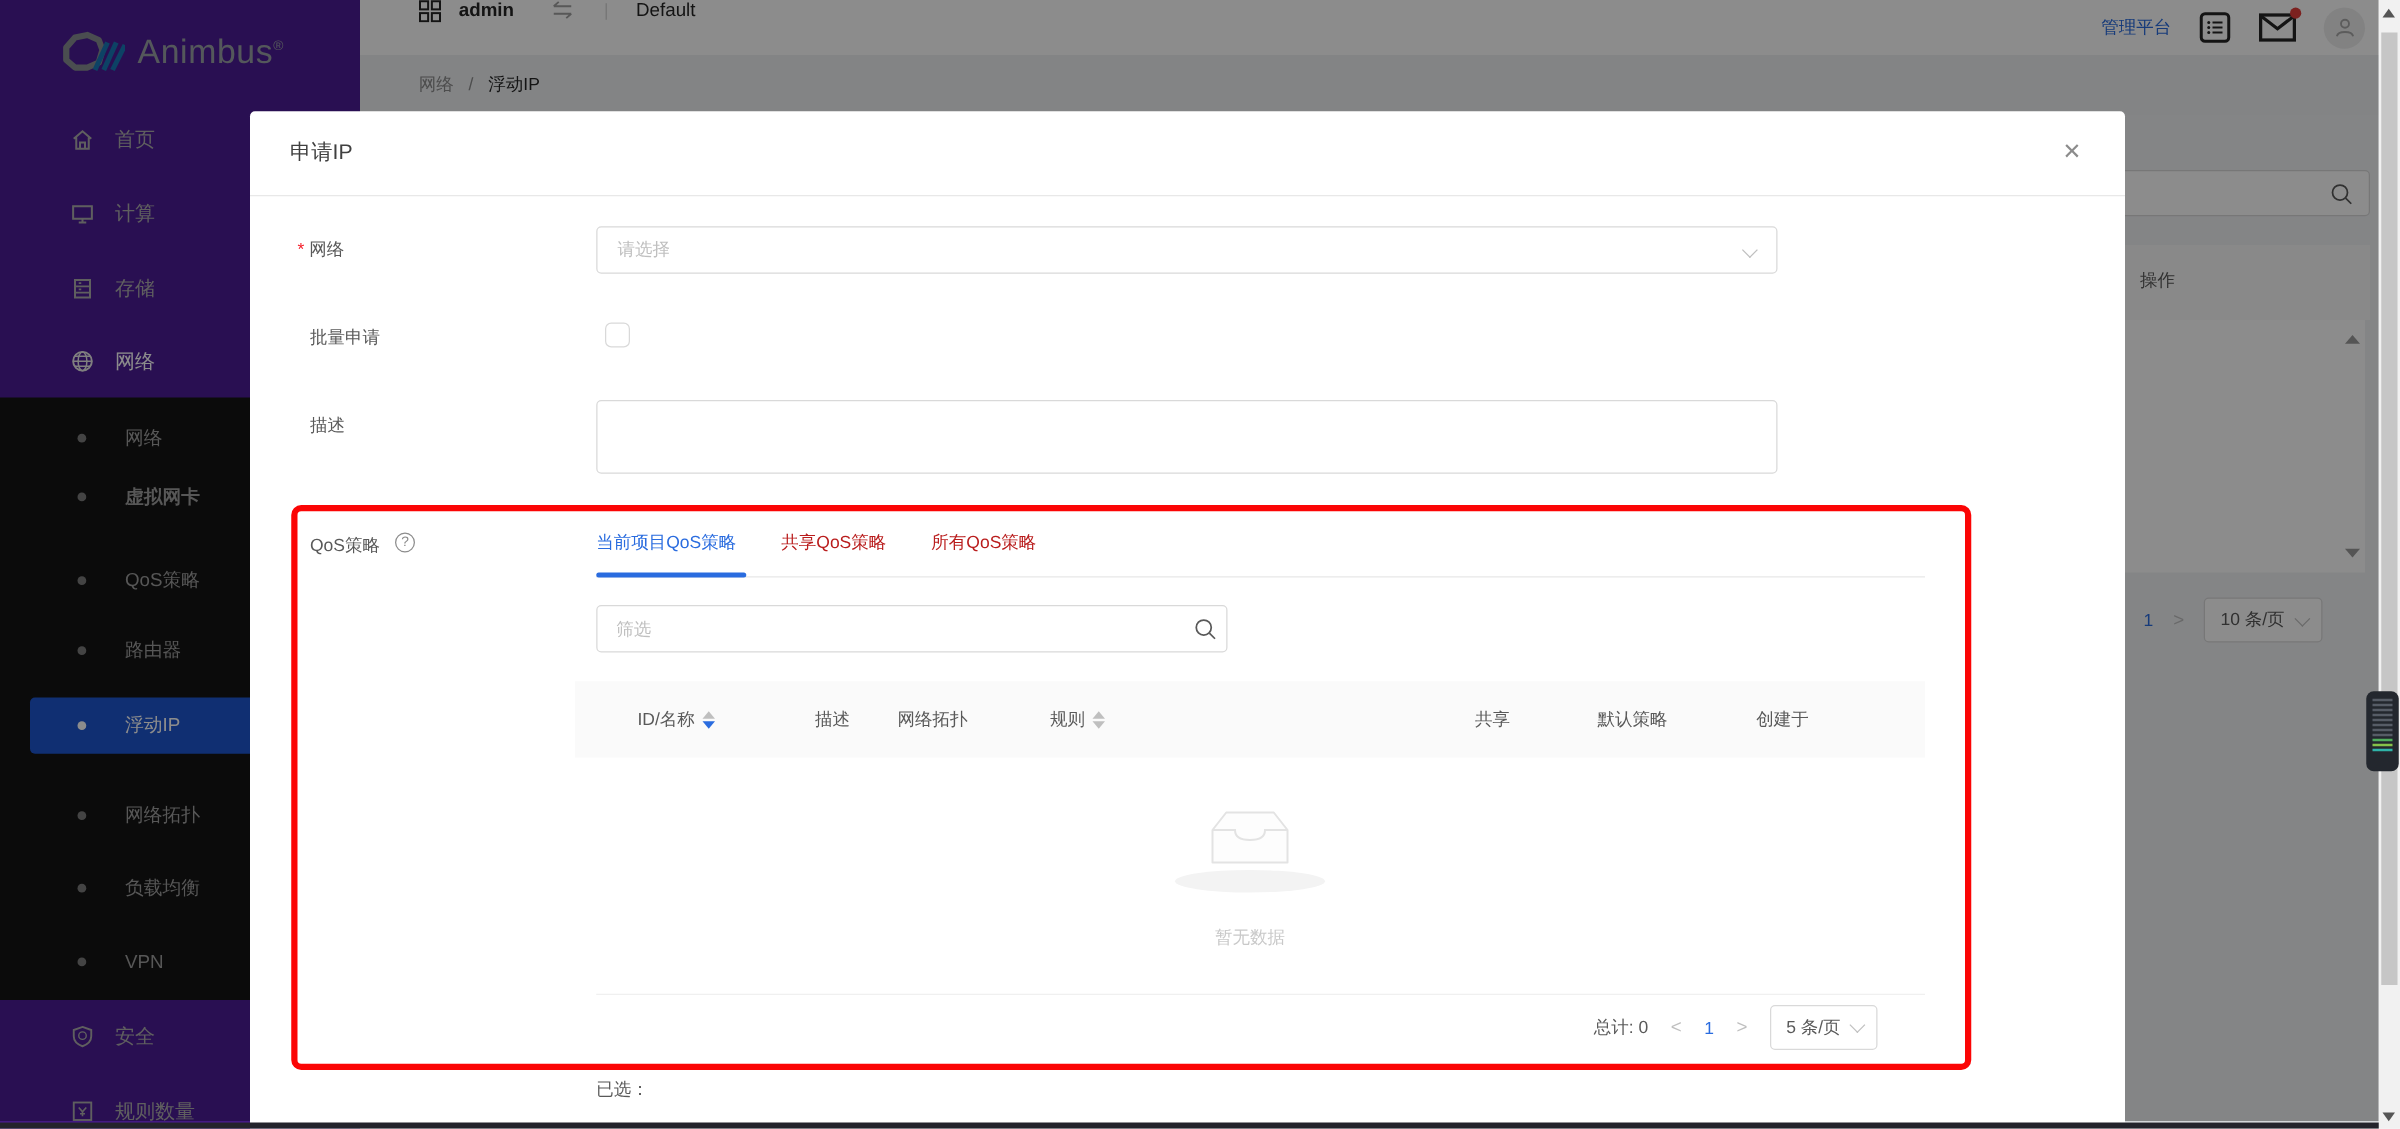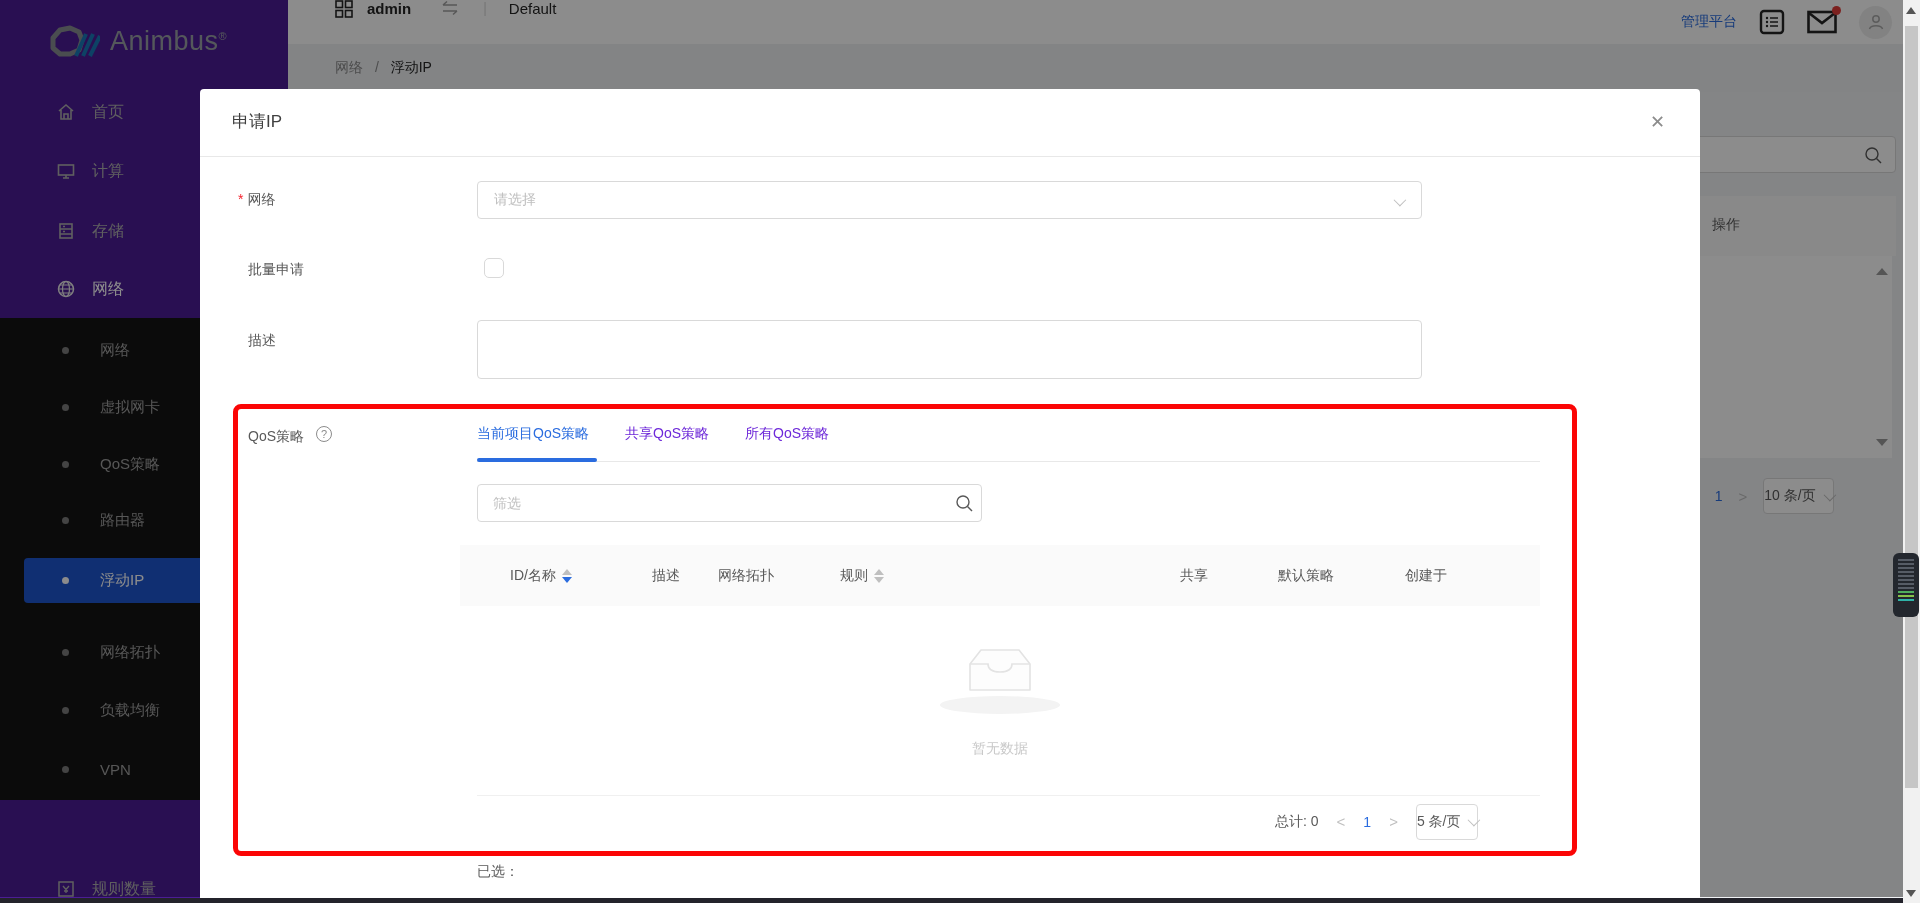--- a/index.html
+++ b/index.html
@@ -45,41 +45,41 @@
   .bg-search svg { position:absolute; right:12px; top:8px; }
   .bg-thead { position:absolute; left:1540px; top:196px; width:356px; height:60px; background:#fafafa; z-index:1; }
   .bg-thead .ops { position:absolute; left:172px; top:20px; font-size:14px; color:#595959; }
   .bg-panel { position:absolute; left:1540px; top:256px; width:352px; height:202px; background:#ffffff; z-index:1; }
   .mini-caret-up, .mini-caret-down { position:absolute; left:336px; width:0; height:0; border-left:6px solid transparent; border-right:6px solid transparent; }
   .mini-caret-up { top:12px; border-bottom:7px solid #9b9b9b; }
   .mini-caret-down { bottom:12px; border-top:7px solid #9b9b9b; }
   .bg-pager { position:absolute; left:1690px; top:478px; height:36px; display:flex; align-items:center; gap:16px; z-index:1; font-size:14px; }
   .pg-arrow { color:#bfbfbf; font-size:15px; }
   .pg-num { color:#2a6cdf; }
-  .size-box { background:#fff; border:1px solid #d9d9d9; border-radius:4px; height:36px; display:flex; align-items:center; justify-content:center; gap:8px; font-size:14px; color:#595959; padding:0 0; }
+  .size-box { background:#fff; border:1px solid #d9d9d9; border-radius:4px; height:36px; display:flex; align-items:center; justify-content:center; gap:8px; font-size:14px; color:#595959; padding:0 12px; }
   .chev { width:9px; height:9px; border-right:1.5px solid #bfbfbf; border-bottom:1.5px solid #bfbfbf; transform:rotate(45deg) translateY(-2px); }
 
   
   .overlay { position:absolute; left:0; top:0; width:1903px; height:897px; background:rgba(0,0,0,0.45); z-index:5; }
 
   
   .modal { position:absolute; left:200px; top:89px; width:1500px; height:814px; background:#ffffff; border-radius:4px 4px 0 0; z-index:10; }
   .m-title { position:absolute; left:32px; top:21px; font-size:17px; color:#404040; font-weight:500; }
   .m-close { position:absolute; left:1450px; top:22px; font-size:18px; color:#8c8c8c; cursor:pointer; }
   .m-hr { position:absolute; left:0; top:67px; width:1500px; height:1px; background:#e8e8e8; }
   .f-label { position:absolute; font-size:14px; color:#595959; }
   .req { color:#f5222d; margin-right:4px; }
   .m-select { position:absolute; left:277px; top:92px; width:945px; height:38px; border:1px solid #d9d9d9; border-radius:4px; background:#fff; cursor:pointer; }
   .placeholder { position:absolute; left:16px; top:9px; font-size:14px; color:#bfbfbf; }
   .m-select .chev { position:absolute; right:18px; top:15px; }
   .m-checkbox { position:absolute; left:284px; top:169px; width:20px; height:20px; border:1px solid #d9d9d9; border-radius:5px; background:#fff; cursor:pointer; }
   .m-textarea { position:absolute; left:277px; top:231px; width:945px; height:59px; border:1px solid #d9d9d9; border-radius:4px; background:#fff; resize:none; font-family:inherit; font-size:14px; padding:8px 12px; color:#262626; }
   .q-circle { position:absolute; left:116px; top:337px; width:16px; height:16px; border:1px solid #8c8c8c; border-radius:50%; color:#8c8c8c; font-size:11px; display:flex; align-items:center; justify-content:center; }
   .tabs { position:absolute; left:277px; top:336px; height:26px; display:flex; gap:36px; }
-  .tab { font-size:14px; color:#6d28d9; cursor:pointer; white-space:nowrap; }
+  .tab { font-size:14px; color:#b91c1c; cursor:pointer; white-space:nowrap; }
   .tab.active { color:#2a6cdf; }
   .tab-ink { position:absolute; left:277px; top:369px; width:120px; height:4px; background:#2a6cdf; border-radius:2px; }
   .tab-line { position:absolute; left:277px; top:372px; width:1063px; height:1px; background:#e8e8e8; }
   .m-filter { position:absolute; left:277px; top:395px; width:505px; height:38px; border:1px solid #d9d9d9; border-radius:4px; font-size:14px; padding:0 36px 0 15px; color:#262626; outline:none; background:#fff; }
   .m-filter::placeholder { color:#bfbfbf; }
   .filter-icon { position:absolute; left:754px; top:404px; }
   .m-thead { position:absolute; left:260px; top:456px; width:1080px; height:61px; background:#fafafa; display:flex; align-items:center; font-size:14px; color:#595959; }
   .th { display:flex; align-items:center; gap:6px; white-space:nowrap; }
   .carets { display:flex; flex-direction:column; gap:2px; }
   .car-u { width:0; height:0; border-left:5px solid transparent; border-right:5px solid transparent; border-bottom:6px solid #bfbfbf; }
@@ -158,21 +158,21 @@
         </svg>
     </span>
     <span class="s-label">网络</span>
   </div>
 
   <div class="submenu-bg"></div>
   <div class="sub-item" style="top:338px;">
     <span class="dot"></span>
     <span class="s-label">网络</span>
   </div>
-  <div class="sub-item" style="top:395px;">
+  <div class="sub-item" style="top:385px;font-weight:bold;">
     <span class="dot"></span>
     <span class="s-label">虚拟网卡</span>
   </div>
   <div class="sub-item" style="top:452px;">
     <span class="dot"></span>
     <span class="s-label">QoS策略</span>
   </div>
   <div class="sub-item" style="top:508px;">
     <span class="dot"></span>
     <span class="s-label">路由器</span>
@@ -187,20 +187,29 @@
   </div>
   <div class="sub-item" style="top:698px;">
     <span class="dot"></span>
     <span class="s-label">负载均衡</span>
   </div>
   <div class="sub-item" style="top:757px;">
     <span class="dot"></span>
     <span class="s-label">VPN</span>
   </div>
 
+  <div class="side-item" style="top:816px;">
+    <span class="s-icon">
+      <svg width="20" height="20" viewBox="0 0 20 20">
+          <path d="M10 2.5 L17 5 V10 C17 14 14 16.5 10 18 C6 16.5 3 14 3 10 V5 Z" fill="none" stroke="#aeaeae" stroke-width="1.5"></path>
+          <circle cx="10" cy="9.5" r="3" fill="none" stroke="#aeaeae" stroke-width="1.1"></circle>
+        </svg>
+    </span>
+    <span class="s-label">安全</span>
+  </div>
   <div class="side-item" style="top:876px;">
     <span class="s-icon">
       <svg width="20" height="20" viewBox="0 0 20 20">
           <rect x="3" y="3" width="14" height="14" fill="none" stroke="#aeaeae" stroke-width="1.5"></rect>
           <path d="M7 7 L10 10.5 L13 7 M10 10.5 V14 M8 12 H12" stroke="#aeaeae" stroke-width="1.3" fill="none"></path>
         </svg>
     </span>
     <span class="s-label">规则数量</span>
   </div>
 </div>

